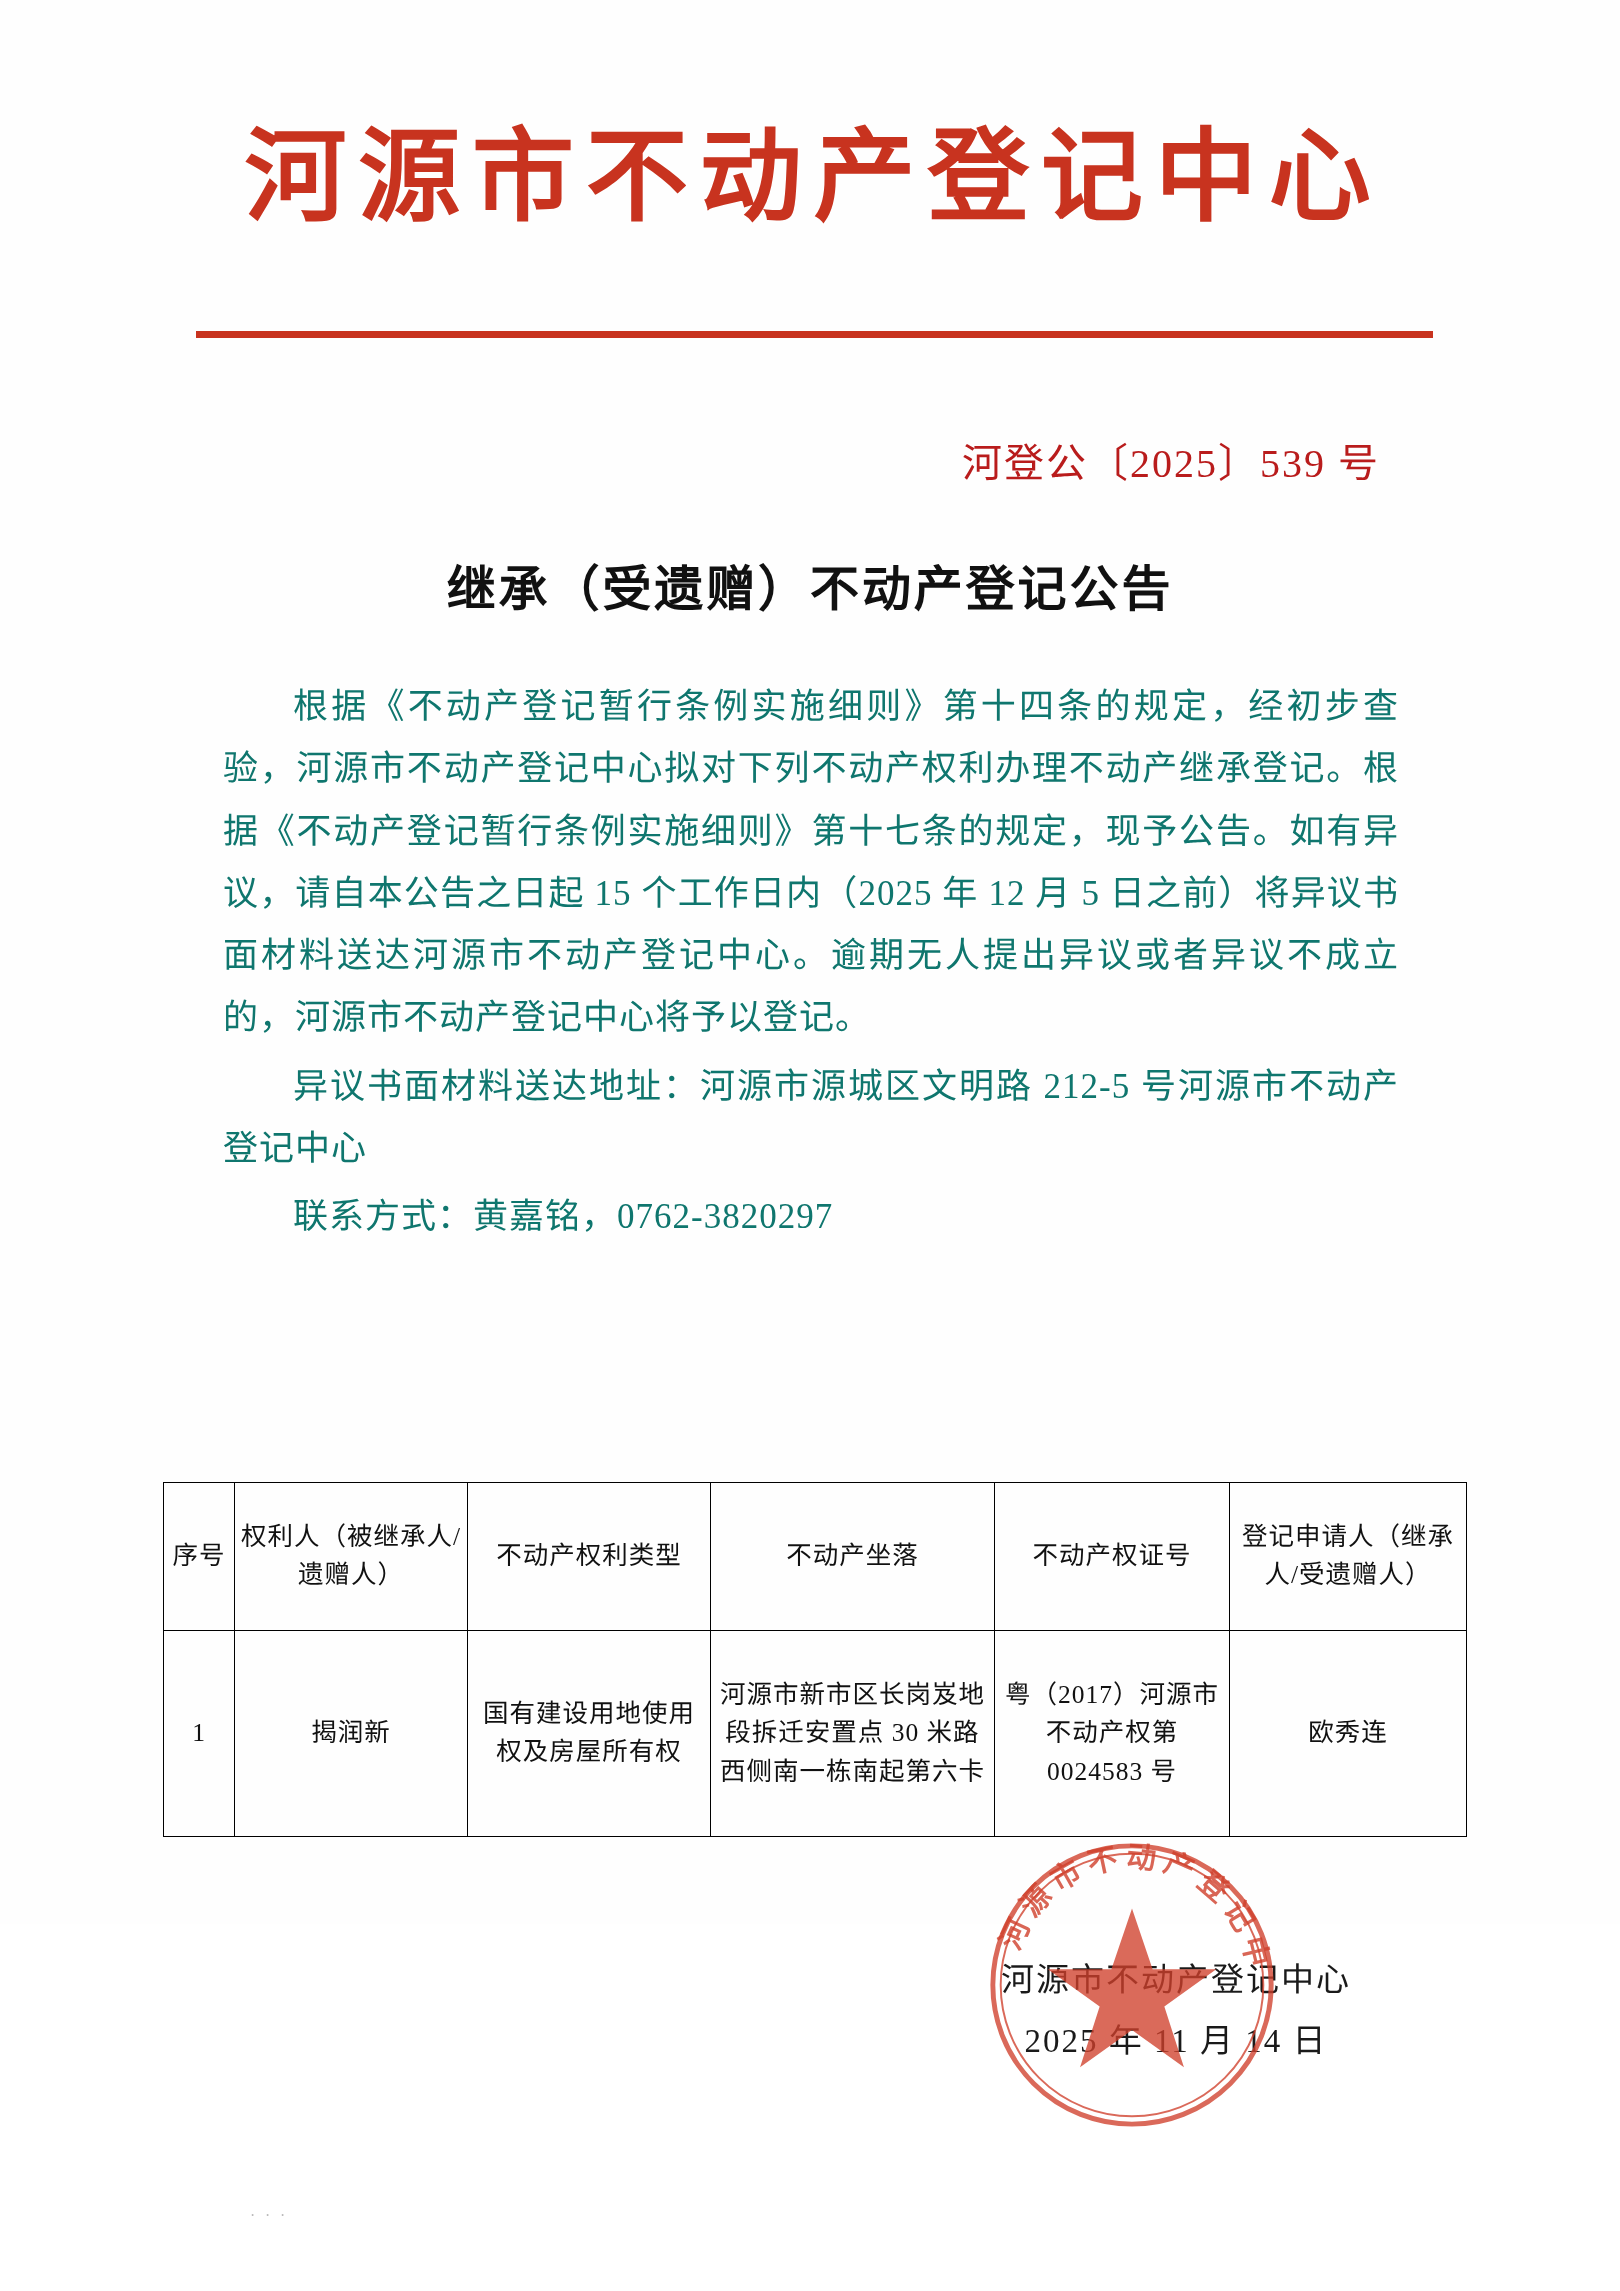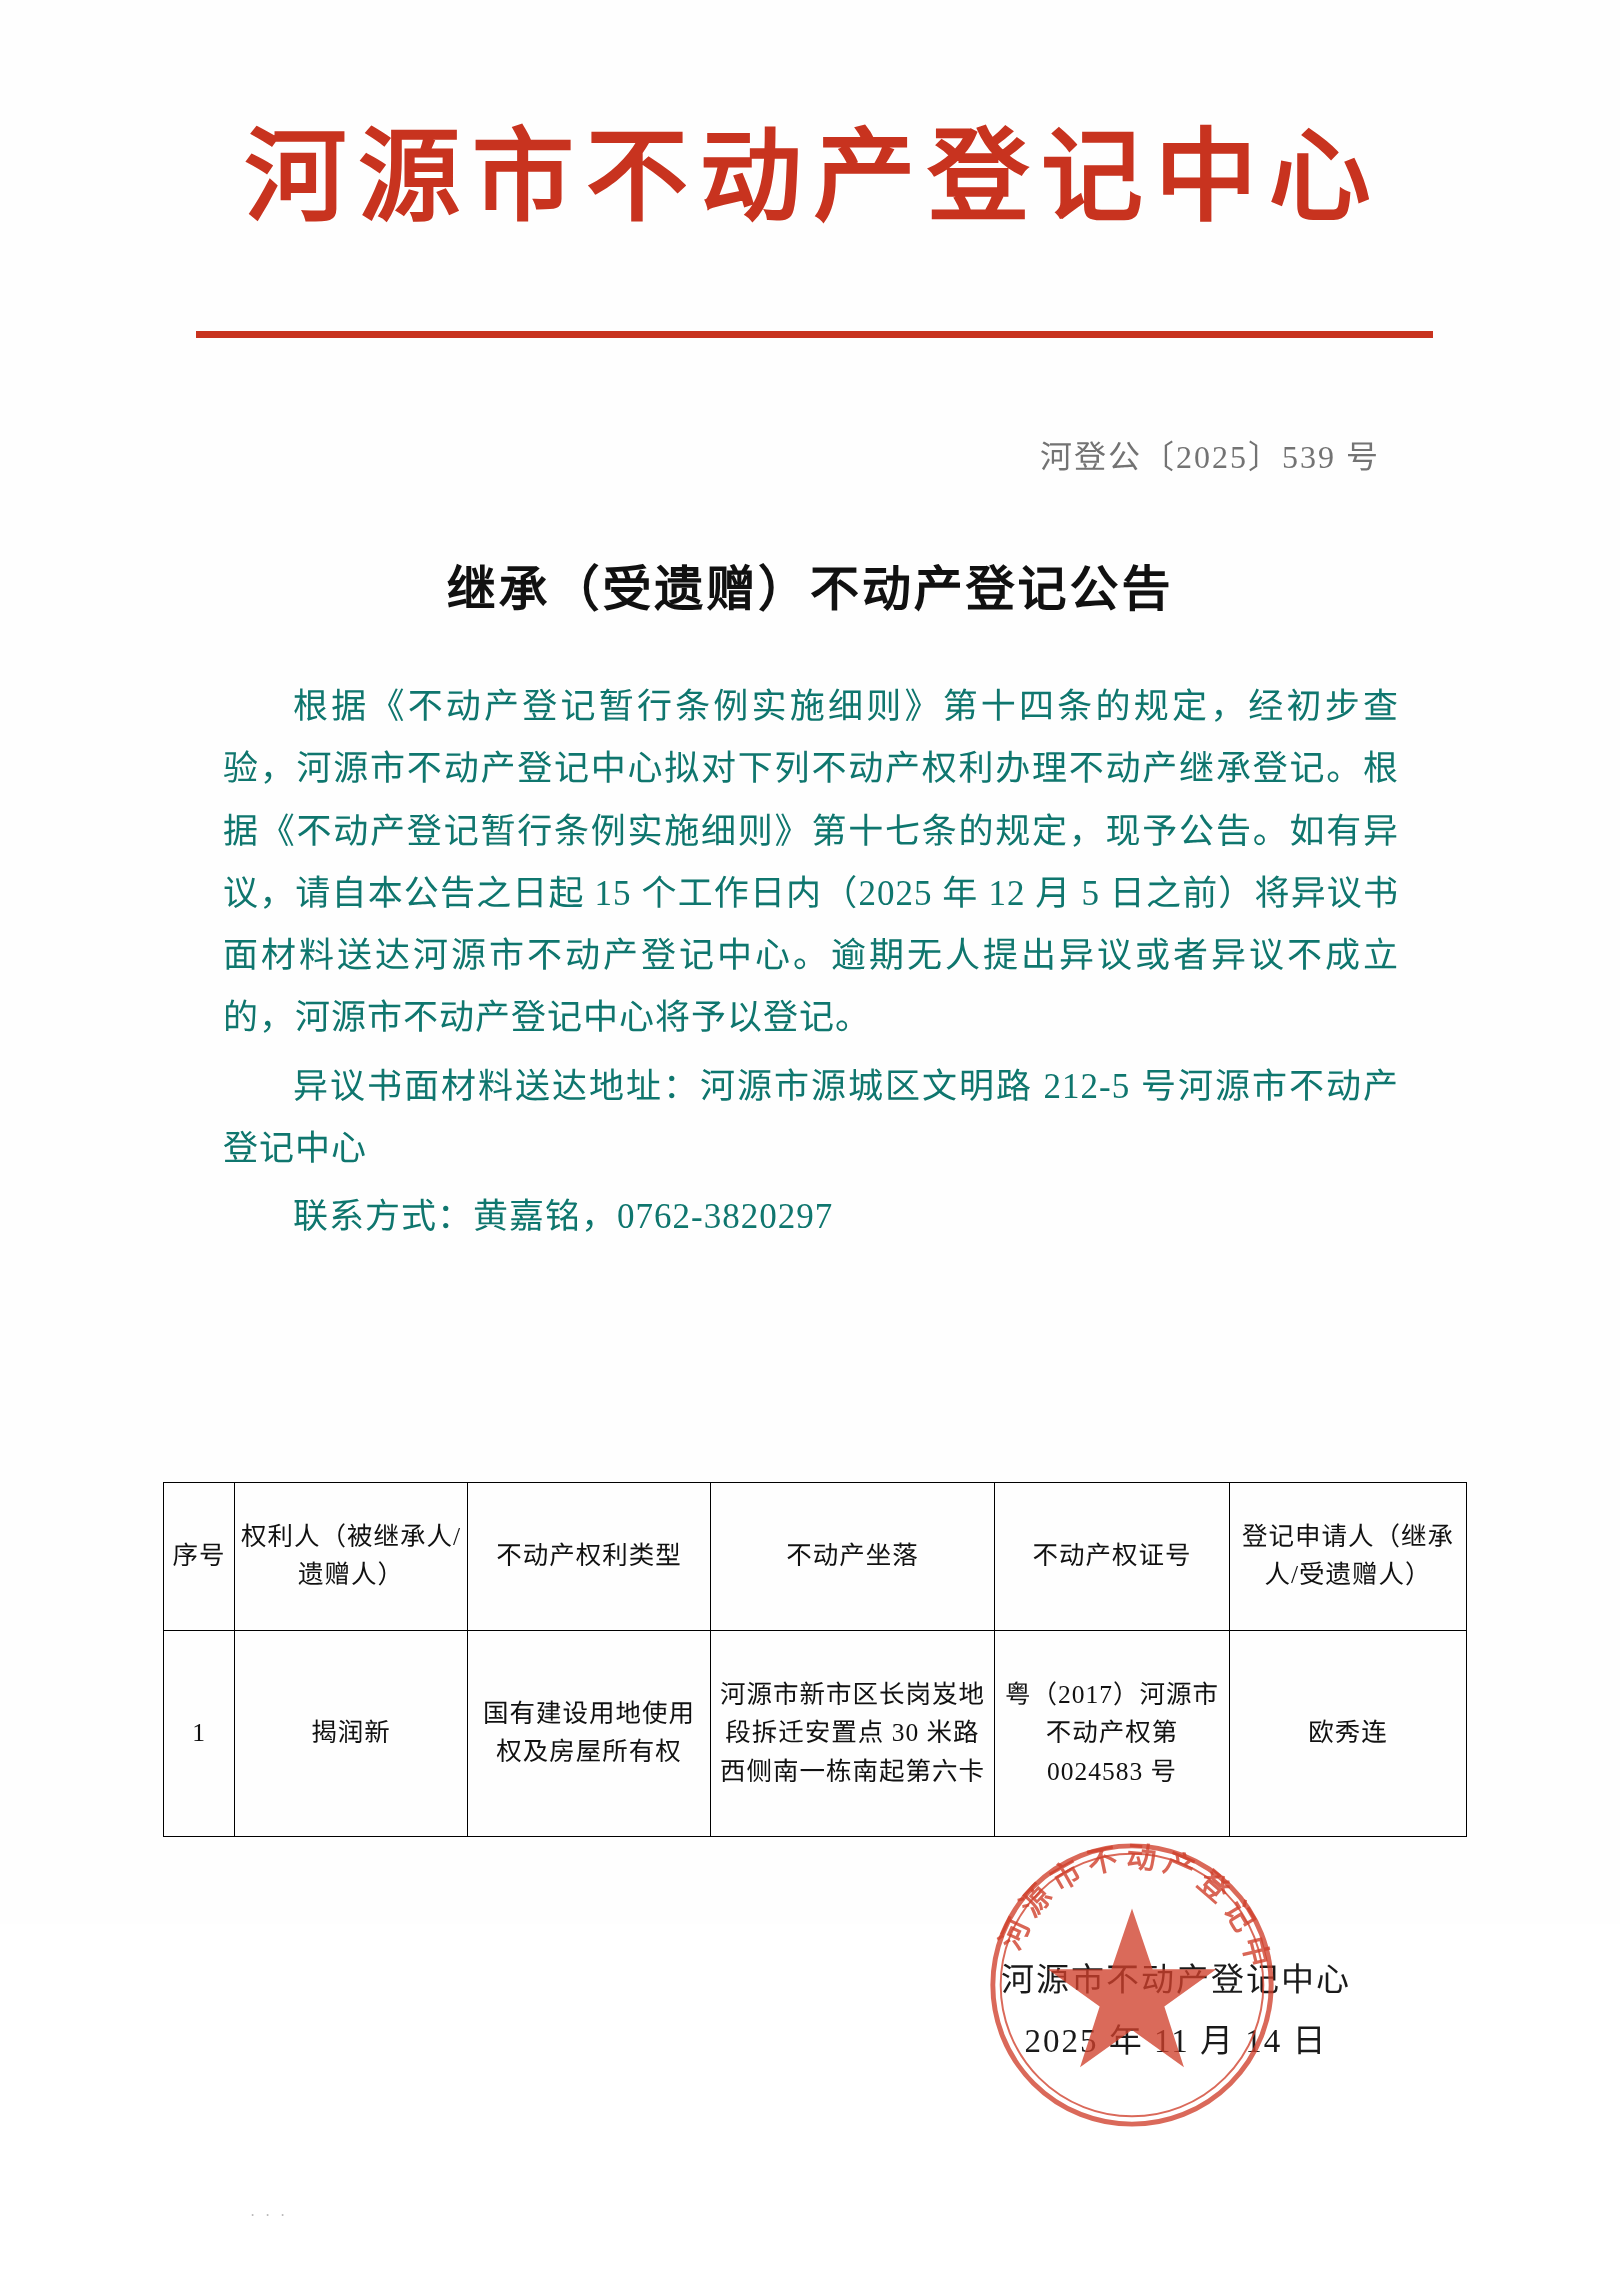--- a/index.html
+++ b/index.html
@@ -48,23 +48,23 @@
     width: 1237px;
     height: 6.9px;
     background: #c8331f;
   }
 
   
   .doc-number {
     position: absolute;
     right: 240px;
     top: 431px;
-    font-size: 32px;
+    font-size: 40px;
     letter-spacing: 2px;
-    color: #737373;
+    color: #b91c1c;
     white-space: nowrap;
     font-family: Liberation Serif, serif;
   }
 
   
   .doc-title {
     position: absolute;
     left: 0;
     top: 549px;
     width: 1620px;

